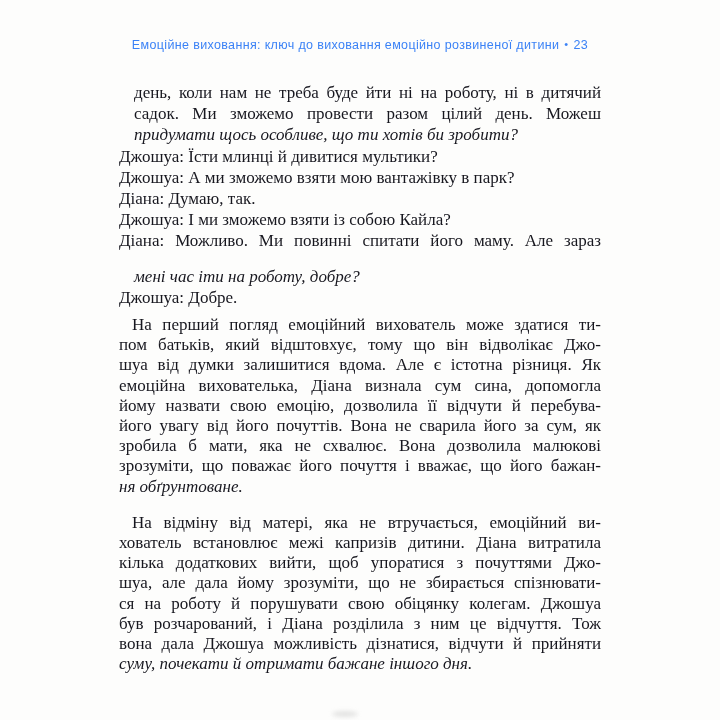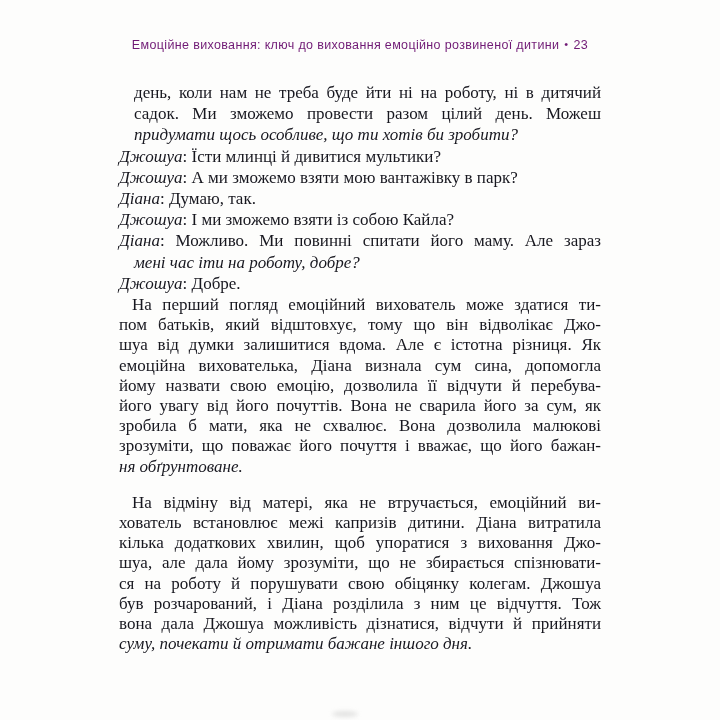--- a/index.html
+++ b/index.html
@@ -20,21 +20,21 @@
   }
   .running-head {
     position: absolute;
     top: 38px;
     left: 119px;
     width: 482px;
     text-align: center;
     font-family: "Liberation Sans", "DejaVu Sans", sans-serif;
     font-size: 12.5px;
     letter-spacing: 0.35px;
-    color: #701a75;
+    color: #3b82f6;
     white-space: nowrap;
   }
   .running-head .bullet {
     margin: 0 5px;
     font-size: 11px;
     position: relative;
     top: -1px;
   }
   .text-column {
     position: absolute;
@@ -50,24 +50,24 @@
     text-align: justify;
     text-align-last: justify;
   }
   .tline.last { text-align-last: left; font-style: italic; }
   .tline.first { padding-left: 13px; }
   .dlg-row { text-align: left; }
   .dlg-row.justify {
     text-align: justify;
     text-align-last: justify;
   }
-  .dlg-cont { padding-left: 15px; }
-  .speaker { font-style: italic; }
+  .dlg-cont { padding-left: 15px; margin-top: 14px; }
+  .speaker { }
   .paragraph { margin-top: 16px; }
-  #para1 { margin-top: 1px; }
+  #para1 { margin-top: 7px; }
   .smudge {
     position: absolute;
     left: 332px;
     top: 711px;
     width: 26px;
     height: 6px;
     border-radius: 50%;
     background: rgba(160,160,160,0.28);
     filter: blur(2px);
   }
@@ -107,21 +107,21 @@
         <div class="tline">йому назвати свою емоцію, дозволила її відчути й перебува-</div>
         <div class="tline">його увагу від його почуттів. Вона не сварила його за сум, як</div>
         <div class="tline">зробила б мати, яка не схвалює. Вона дозволила малюкові</div>
         <div class="tline">зрозуміти, що поважає його почуття і вважає, що його бажан-</div>
         <div class="tline last">ня обґрунтоване.</div>
       </div>
 
     <div class="paragraph" id="para2">
         <div class="tline first">На відміну від матері, яка не втручається, емоційний ви-</div>
         <div class="tline">хователь встановлює межі капризів дитини. Діана витратила</div>
-        <div class="tline">кілька додаткових хвилин, щоб упоратися з виховання Джо-</div>
+        <div class="tline">кілька додаткових вийти, щоб упоратися з почуттями Джо-</div>
         <div class="tline">шуа, але дала йому зрозуміти, що не збирається спізнювати-</div>
         <div class="tline">ся на роботу й порушувати свою обіцянку колегам. Джошуа</div>
         <div class="tline">був розчарований, і Діана розділила з ним це відчуття. Тож</div>
         <div class="tline">вона дала Джошуа можливість дізнатися, відчути й прийняти</div>
         <div class="tline last">суму, почекати й отримати бажане іншого дня.</div>
       </div>
 
   </div>
 
   <div class="smudge"></div>

